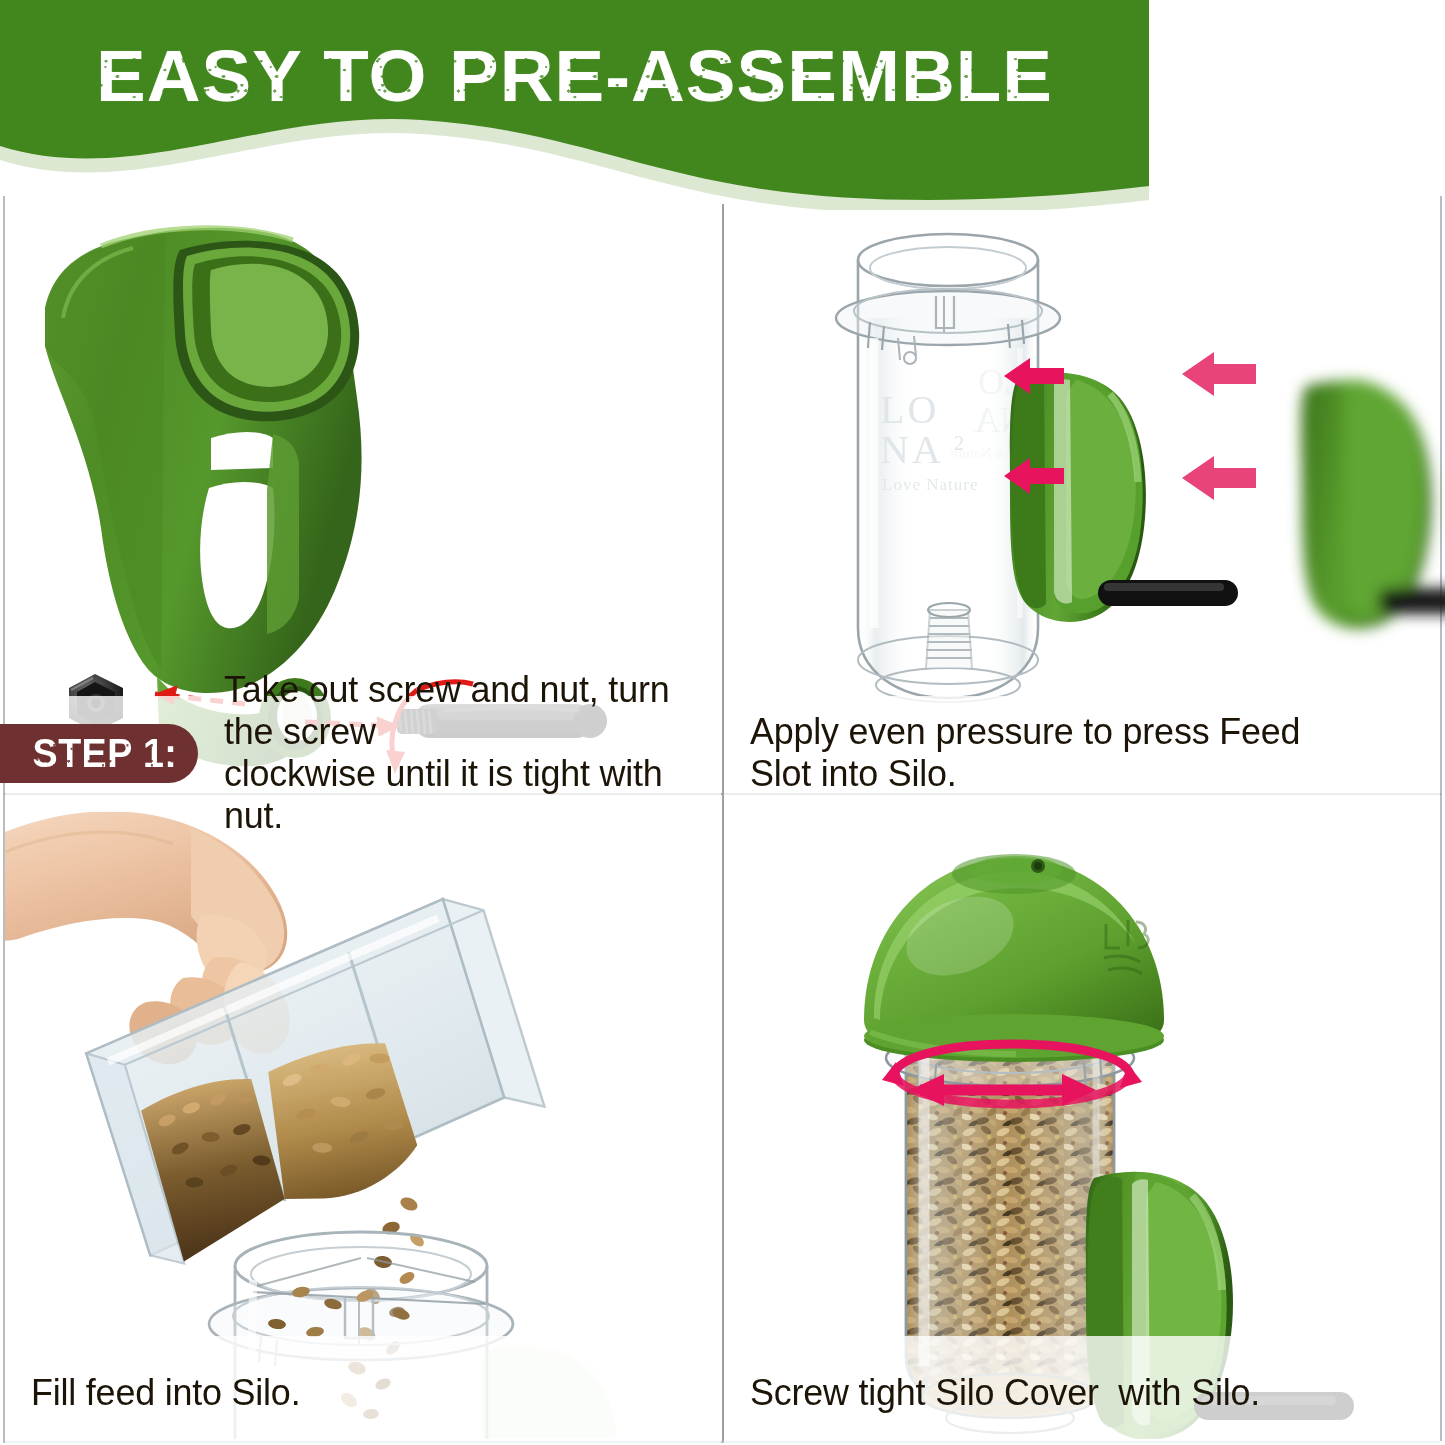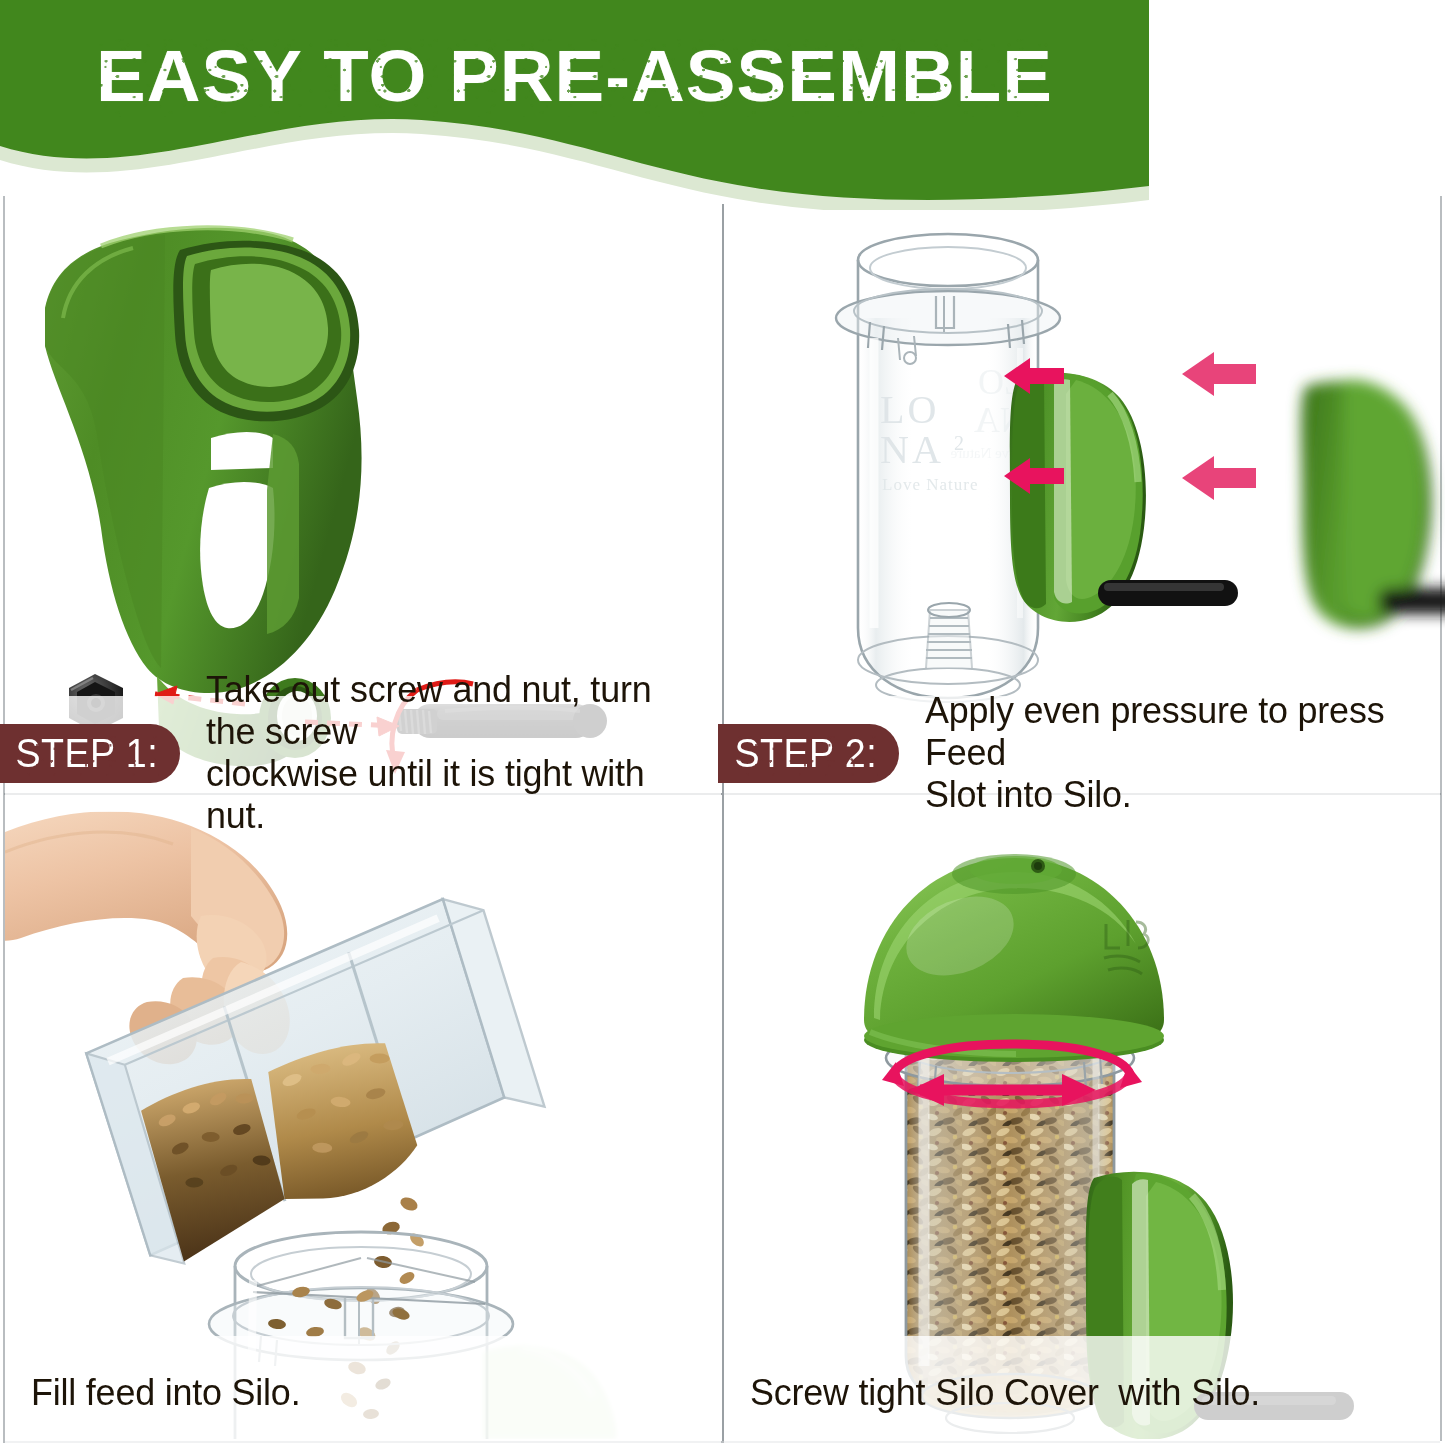--- a/index.html
+++ b/index.html
@@ -59,23 +59,23 @@
   .cap3{left:5px; top:1352px;width:716px; height:82px;}
   .cap4{left:724px;top:1352px;width:716px;height:82px;}
 
   .cap-veil{position:absolute;left:0;top:-16px;width:100%;height:116px;background:rgba(255,255,255,.80);z-index:-1;}
 
   .badge{
     position:relative;margin-left:-6px;flex:0 0 auto;
     background:#6e3030;color:#fff;height:59px;min-width:155px;
     border-radius:0 30px 30px 0;
     display:flex;align-items:center;justify-content:center;
-    padding:0 16px 0 10px;
+    padding:0 16px 0 28px;
     font-family:"Liberation Sans Narrow","Liberation Sans",sans-serif;
-    font-weight:normal;font-size:40px;letter-spacing:.5px;
+    font-weight:bold;font-size:40px;letter-spacing:.5px;
     transform:scaleX(1.0);
   }
   .badge span{position:relative;display:inline-block;transform:scaleX(.94);}
   .badge span::after{
     content:"";position:absolute;inset:0;pointer-events:none;
     background-image:
       radial-gradient(circle at 20% 30%, rgba(110,48,48,.85) 0 1.2px, transparent 1.5px),
       radial-gradient(circle at 48% 68%, rgba(110,48,48,.8) 0 1.1px, transparent 1.4px),
       radial-gradient(circle at 74% 26%, rgba(110,48,48,.8) 0 1.3px, transparent 1.6px),
       radial-gradient(circle at 88% 72%, rgba(110,48,48,.8) 0 1.1px, transparent 1.4px);
@@ -603,23 +603,20 @@
     <div class="cap-veil"></div>
     <div class="badge">
         <span>STEP 1:</span>
       </div>
     <div class="cap-text">Take out screw and nut, turn the screw
 clockwise until it is tight with nut.</div>
   </div>
 
   <div class="caption cap2">
     <div class="cap-veil"></div>
-    <div class="badge">
-        <span>STEP 2:</span>
-      </div>
     <div class="cap-text">Apply even pressure to press Feed
 Slot into Silo.</div>
   </div>
 
   <div class="caption cap3">
     <div class="cap-veil"></div>
     <div class="cap-text">Fill feed into Silo.</div>
   </div>
 
   <div class="caption cap4">

